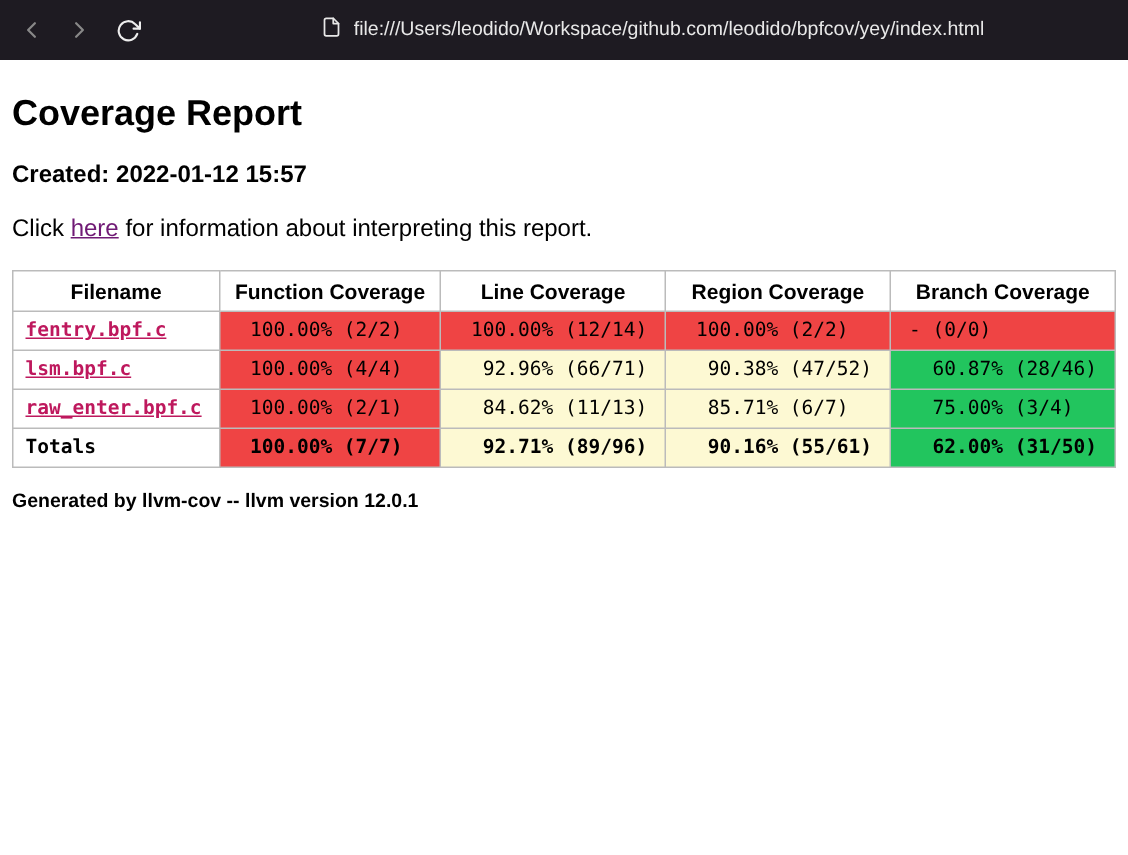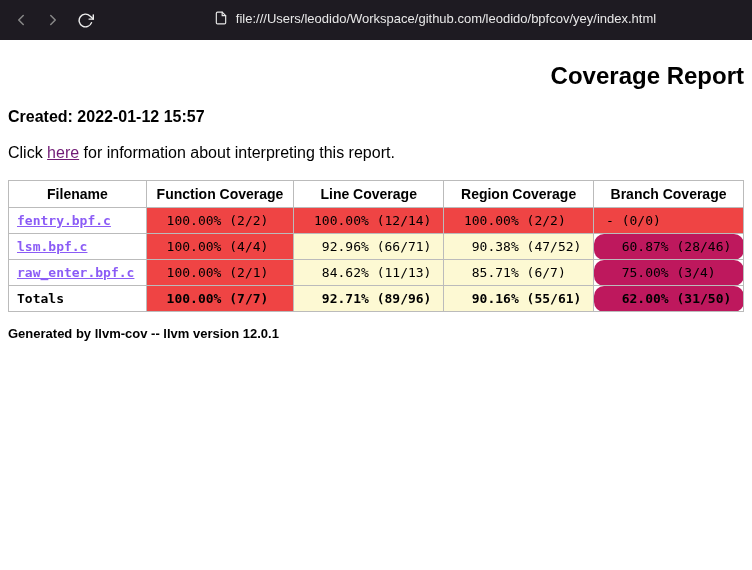--- a/index.html
+++ b/index.html
@@ -6,34 +6,34 @@
     body { font-family: -apple-system, BlinkMacSystemFont, "Segoe UI", Arial, sans-serif; background: #fff; width: 752px; }
     .browser-bar { background: #1e1b22; height: 40px; display: flex; align-items: center; padding: 0 12px; gap: 16px; }
     .nav-buttons { display: flex; gap: 14px; align-items: center; }
     .nav-icon { width: 18px; height: 18px; display: flex; align-items: center; justify-content: center; }
     .nav-icon svg { stroke: #888; }
     .nav-icon.active svg { stroke: #eee; }
     .url-bar { flex: 1; display: flex; align-items: flex-start; justify-content: center; gap: 8px; margin-left:20px }
     .url-text { color: #e8e8e8; font-size: 13px; font-family: -apple-system, sans-serif; white-space: nowrap; }
     .file-icon svg { stroke: #e8e8e8; }
     .content { padding: 8px; }
-    h2.title { font-size: 24px; font-weight: 700; margin: 14px 0 8px 0; text-align: right; }
+    h2.title { font-size: 24px; font-weight: 700; margin: 14px 0 8px 0; }
     h4.created { font-size: 16px; font-weight: 700; margin: 18px 0; }
     p.info { font-size: 16px; margin: 14px 0 18px 0; }
     p.info a { color: #701a75; text-decoration: underline; }
     table { border-collapse: collapse; width: 100%; max-width: 736px; }
     th, td { border: 1px solid #bbb; padding: 5px 8px; font-size: 14px; }
     th { text-align: center; font-weight: 700; }
-    td.filename a { font-family: "Menlo","Consolas",monospace; font-size: 13px; color: #8b5cf6; text-decoration: underline; }
+    td.filename a { font-family: "Menlo","Consolas",monospace; font-size: 13px; color: #be185d; text-decoration: underline; }
     td.filename { font-family: "Menlo","Consolas",monospace; font-size: 13px; font-weight: 700; }
     td.cov { font-family: "Menlo","Consolas",monospace; font-size: 13px; white-space: pre; padding-left: 12px; }
     tr.totals td { font-weight: 700; }
     .bg-green { background: #ef4444; }
     .bg-yellow { background: #fdf9d3; }
-    .bg-red { background: #be185d; border-radius: 10px; }
+    .bg-red { background: #22c55e; }
     h5.footer { font-size: 13px; font-weight: 700; margin: 14px 0; }
   </style>
 </head>
 <body>
 
 <div class="browser-bar">
   <div class="nav-buttons">
     <div class="nav-icon">
       <svg width="18" height="18" viewBox="0 0 24 24" fill="none" stroke-width="2" stroke-linecap="round" stroke-linejoin="round">
           <polyline points="15 18 9 12 15 6"></polyline>

